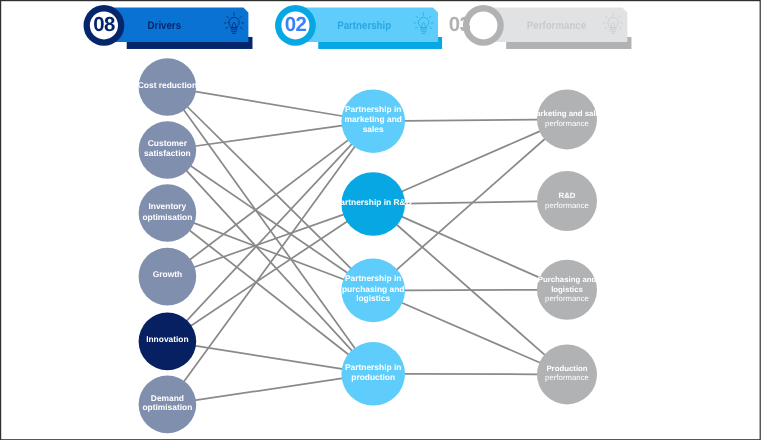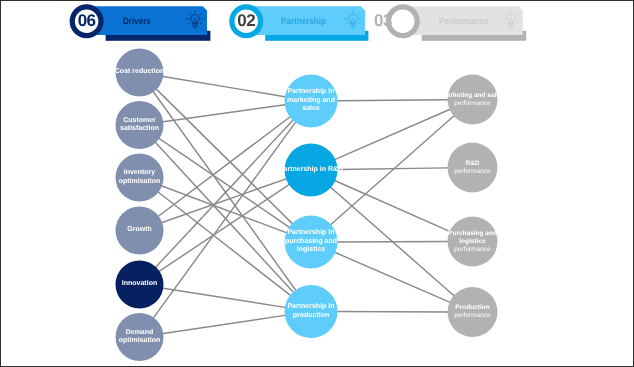--- a/index.html
+++ b/index.html
@@ -152,20 +152,20 @@
       </div>
       <div class="lbl" style="left:439.5px;top:146.5px;width:64px;height:40px;display:flex;align-items:center;justify-content:center;font-size:6.5px;line-height:8px;">
         <div><b>R&amp;D</b><span style="font-weight:400"><br>performance</span></div>
       </div>
       <div class="lbl" style="left:439.5px;top:220.5px;width:64px;height:40px;display:flex;align-items:center;justify-content:center;font-size:6.5px;line-height:8px;">
         <div><b>Purchasing and logistics</b><span style="font-weight:400"><br>performance</span></div>
       </div>
       <div class="lbl" style="left:439.5px;top:291px;width:64px;height:40px;display:flex;align-items:center;justify-content:center;font-size:6.5px;line-height:8px;">
         <div><b>Production</b><span style="font-weight:400"><br>performance</span></div>
       </div>
-      <div class="tablbl" style="left:67.6px;top:11.2px;width:36px;height:18px;display:flex;align-items:center;justify-content:center;font-size:17px;color:#06266b;letter-spacing:-0.5px;">06</div>
+      <div class="tablbl" style="left:67.6px;top:11.2px;width:36px;height:18px;display:flex;align-items:center;justify-content:center;font-size:17px;color:#06266b;letter-spacing:-0.5px;">08</div>
       <div class="tablbl" style="left:122.2px;top:14.2px;width:120px;height:12px;font-size:9.2px;color:#06266b;line-height:12px;transform:scaleX(0.88);transform-origin:left center;">Drivers</div>
-      <div class="tablbl" style="left:227.2px;top:11.2px;width:36px;height:18px;display:flex;align-items:center;justify-content:center;font-size:17px;color:#404040;letter-spacing:-0.5px;">02</div>
+      <div class="tablbl" style="left:227.2px;top:11.2px;width:36px;height:18px;display:flex;align-items:center;justify-content:center;font-size:17px;color:#3b82f6;letter-spacing:-0.5px;">02</div>
       <div class="tablbl" style="left:280.4px;top:14.2px;width:120px;height:12px;font-size:9.2px;color:#2aa6e0;line-height:12px;transform:scaleX(0.88);transform-origin:left center;">Partnership</div>
       <div class="tablbl" style="left:364px;top:11.2px;width:36px;height:18px;display:flex;align-items:center;justify-content:center;font-size:17px;color:#b0b2b3;letter-spacing:-0.5px;">03</div>
       <div class="tablbl" style="left:438px;top:14.2px;width:120px;height:12px;font-size:9.2px;color:#c9cbcb;line-height:12px;transform:scaleX(0.88);transform-origin:left center;">Performance</div>
     </div>
 </div>
 
 </body></html>

